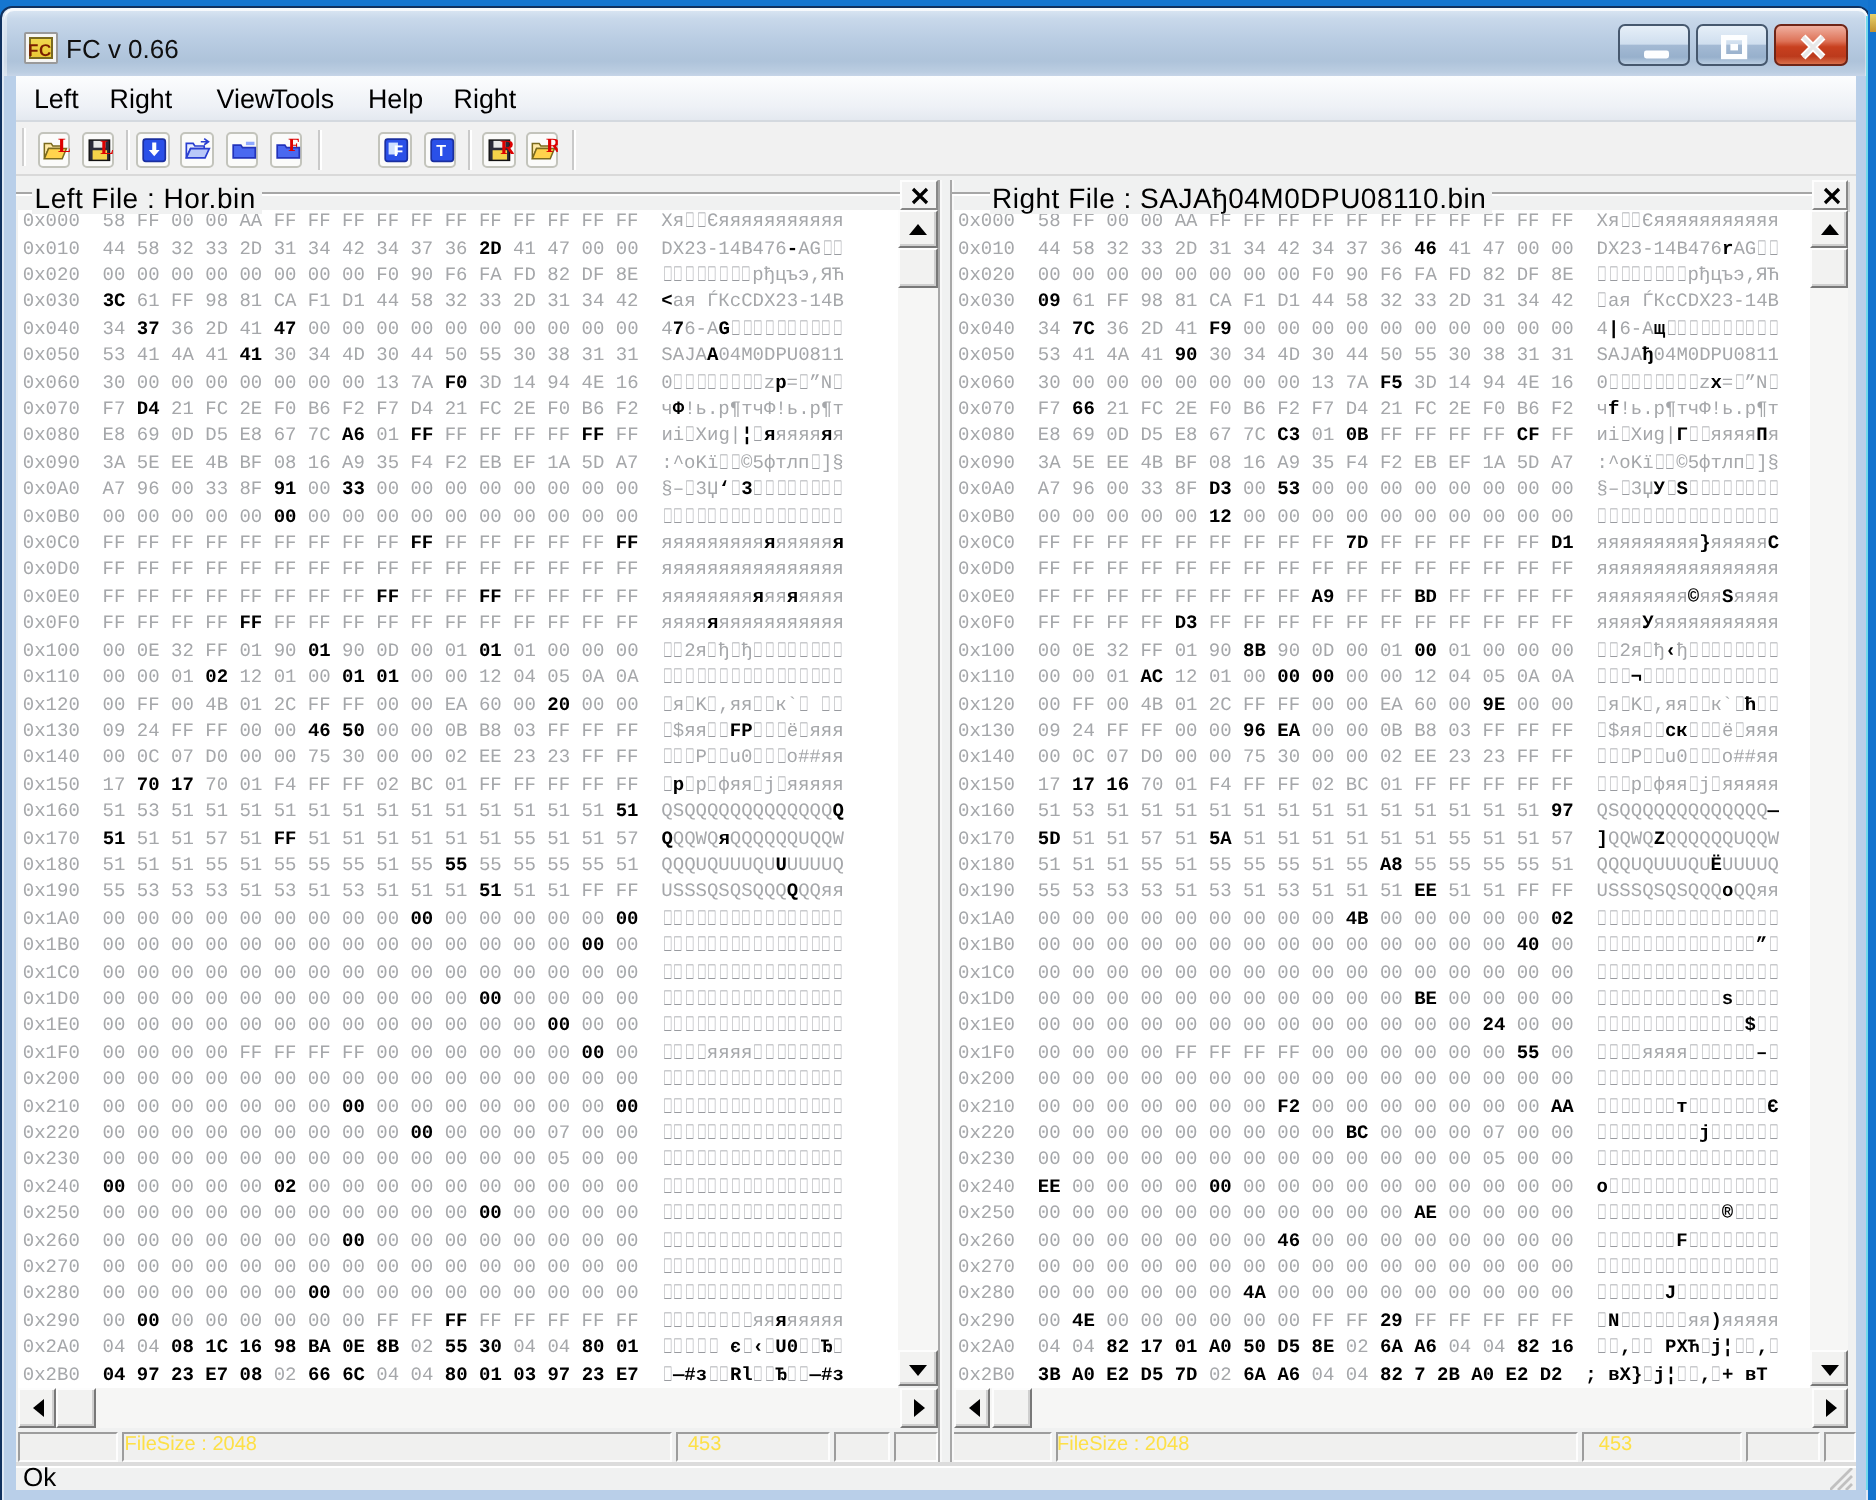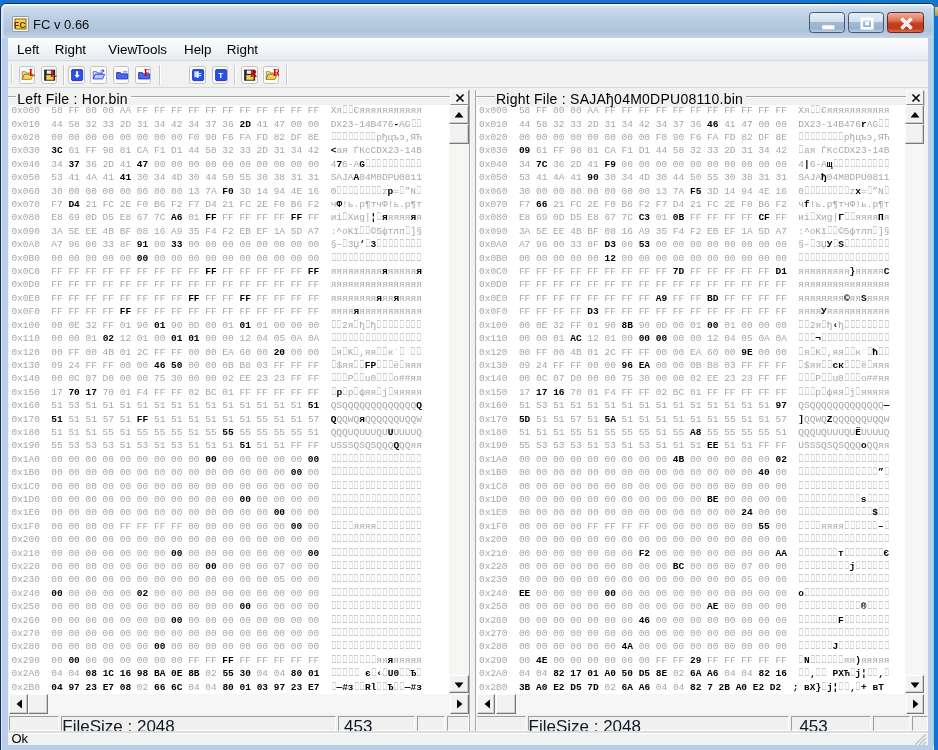--- a/index.html
+++ b/index.html
@@ -26,21 +26,21 @@
 .xbtn{position:absolute;top:1.8px;width:18.6px;height:14.8px;background:#f2f2f2;border:1px solid;border-color:#fdfdfd #888 #888 #fdfdfd;box-shadow:1px 1px 0 #cfcfcf}
 .vsb{position:absolute;top:16.8px;width:19.3px;height:587.8px;background:#f6f6f5}
 .sbtn{position:absolute;left:0;width:100%;background:#f2f2f1;border:1px solid;border-color:#fdfdfd #787878 #787878 #fdfdfd;box-shadow:inset -1px -1px 0 #cfcfcf}
 .sthumb{position:absolute;left:0;width:100%;background:#f2f2f1;border:1px solid;border-color:#fdfdfd #787878 #787878 #fdfdfd;box-shadow:inset -1px -1px 0 #cfcfcf}
 .hsb{position:absolute;top:606.4px;height:19.4px;background:#f6f6f5}
 .hex{position:absolute;top:16.2px;font-family:"Liberation Mono",monospace;font-size:9.5px;line-height:13.4px;color:#a5a7aa;font-weight:normal}
 .hex .o{color:#a5a7aa}
 .hex b{color:#000;font-weight:bold}
 .hex i{display:inline-block;width:5.7009px;font-style:normal;transform:scale(0.62,1.28);transform-origin:50% 58%;color:#999ba0}
 .seg{position:absolute;top:627.6px;height:15.4px;background:#f0f0ef;border:1px solid;border-color:#9d9d9d #fdfdfd #fdfdfd #9d9d9d}
-.stxt{position:absolute;top:629px;font-size:17px;color:#0f172a}
+.stxt{position:absolute;top:629px;font-size:10px;color:#fde047}
 #okbar{position:absolute;left:8.3px;top:733px;width:919.9px;height:11.8px;background:#f0f1f1;border-top:1px solid #fff;box-shadow:0 -2px 0 #dcdcdc}
 #oktext{position:absolute;left:3.2px;top:-3px;font-size:13px;color:#000}
 #grip{position:absolute;right:1px;top:0px;width:12px;height:11px}
 #deskright{position:absolute;right:0;top:0;width:3.6px;height:100%;background:#1273ce}
 #cyanline{position:absolute;right:3.6px;top:8px;width:1.1px;height:737px;background:#6fd9ec}
 </style></head>
 <body>
 <div id="frame"></div>
 <div id="titlebar"></div>
 <div id="wicon">FC</div>

